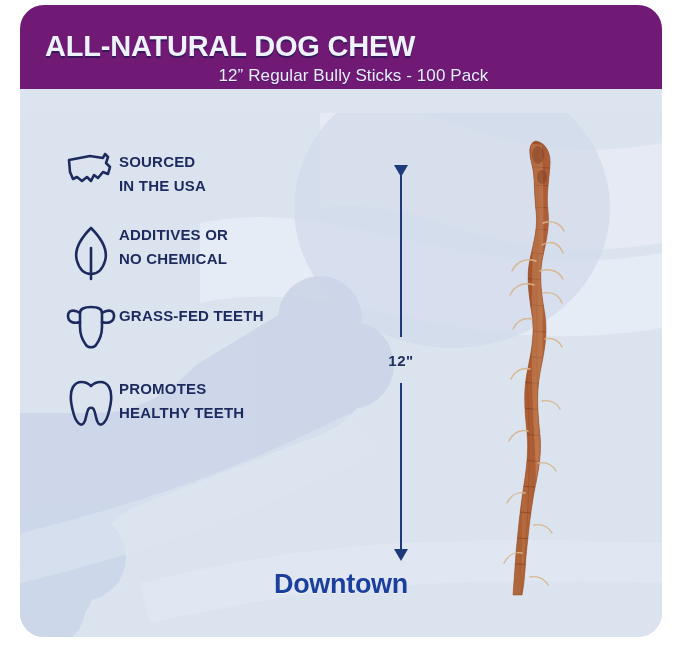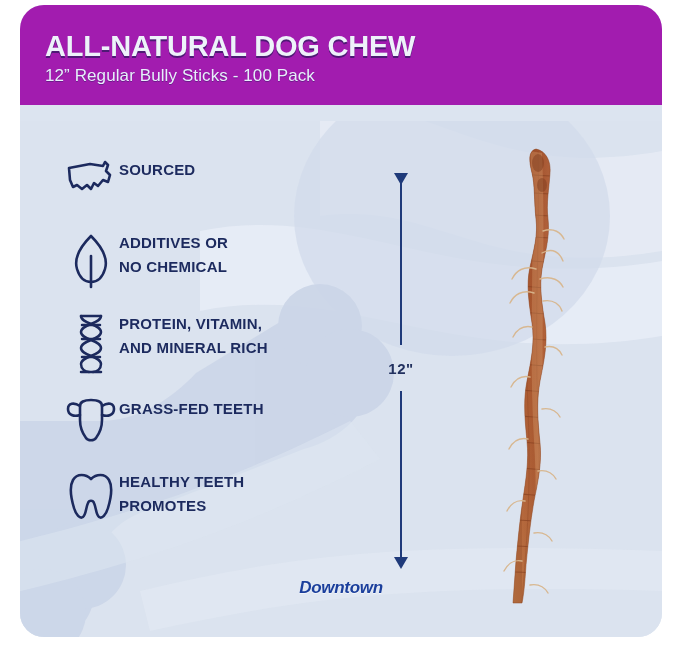--- a/index.html
+++ b/index.html
@@ -26,22 +26,22 @@
     overflow: hidden;
     background: #dce4f0;
   }
 
   
   #header {
     position: absolute;
     left: 0;
     top: 0;
     width: 100%;
-    height: 100px;
-    background: #a21caf;
+    height: 84px;
+    background: #701a75;
     box-sizing: border-box;
     padding: 26px 0 0 25px;
     z-index: 5;
   }
   #header-title {
     font-size: 29px;
     font-weight: bold;
     letter-spacing: -0.2px;
     color: #eef2fa;
     text-shadow: 0 1.5px 0 rgba(10,25,70,.55);
@@ -49,27 +49,28 @@
     white-space: nowrap;
   }
   #header-subtitle {
     margin-top: 5px;
     font-size: 17px;
     font-weight: normal;
     color: #e8eefb;
     letter-spacing: 0.1px;
     text-shadow: 0 1px 0 rgba(10,25,70,.35);
     white-space: nowrap;
+    text-align: center;
   }
 
   
   #body-area {
     position: absolute;
     left: 0;
-    top: 116px;
+    top: 108px;
     width: 642px;
     height: 524px;
     background: #dbe3ef;
     overflow: hidden;
   }
   #watermarks {
     position: absolute;
     inset: 0;
     width: 100%;
     height: 100%;
@@ -142,23 +143,22 @@
   #logo {
     position: absolute;
     left: 0;
     top: 458px;
     width: 642px;
     text-align: center;
     z-index: 4;
     line-height: 1;
   }
   #logo-top {
-    font-size: 17px;
+    font-size: 27px;
     font-weight: bold;
-    font-style: italic;
     color: #1b3f9c;
     letter-spacing: -0.3px;
     text-shadow: 0 1px 0 rgba(255,255,255,.6);
   }
   #logo-bottom {
     margin-top: 4px;
     font-size: 19px;
     font-style: italic;
     color: #2352ba;
     letter-spacing: -0.1px;
@@ -221,54 +221,38 @@
 
       <div class="feature-row">
         <div class="feature-icon">
           <svg width="52" height="38" viewBox="0 0 52 38" fill="none" stroke="#1c2a5e" stroke-width="2.6" stroke-linejoin="round" stroke-linecap="round">
             <path d="M4 9 L25 5 L38 7 L40 3 L43 6 L41 12 L45 16 L43 23 L38 21
                      L33 27 L29 24 L26 30 L22 26 L17 30 L12 26 L8 28 L5 21 Z"></path>
           </svg>
         </div>
         <div class="feature-text">
           <span>SOURCED</span>
+          <span>IN THE USA</span>
         </div>
       </div>
 
       <div class="feature-row">
         <div class="feature-icon">
           <svg width="44" height="58" viewBox="0 0 44 58" fill="none" stroke="#1c2a5e" stroke-width="2.6" stroke-linejoin="round" stroke-linecap="round">
             <path d="M22 4 C34 16 39 27 36 37 C33 47 27 50 22 50
                      C17 50 11 47 8 37 C5 27 10 16 22 4 Z"></path>
             <line x1="22" y1="24" x2="22" y2="55"></line>
           </svg>
         </div>
         <div class="feature-text">
           <span>ADDITIVES OR</span>
           <span>NO CHEMICAL</span>
         </div>
       </div>
 
-      <div class="feature-row">
-        <div class="feature-icon">
-          <svg width="40" height="62" viewBox="0 0 40 62" fill="none" stroke="#1c2a5e" stroke-width="2.5" stroke-linejoin="round" stroke-linecap="round">
-            <path d="M10 3 L30 3"></path>
-            <path d="M10 59 L30 59"></path>
-            <path d="M10 3 C10 11 30 11 30 19 C30 27 10 27 10 35
-                     C10 43 30 43 30 51 C30 56 26 59 22 59"></path>
-            <path d="M30 3 C30 11 10 11 10 19 C10 27 30 27 30 35
-                     C30 43 10 43 10 51 C10 56 14 59 18 59"></path>
-            <path d="M11 12 L29 12 M11 26 L29 26 M11 44 L29 44"></path>
-          </svg>
-        </div>
-        <div class="feature-text">
-          <span>PROTEIN, VITAMIN,</span>
-          <span>AND MINERAL RICH</span>
-        </div>
-      </div>
 
       <div class="feature-row">
         <div class="feature-icon">
           <svg width="52" height="46" viewBox="0 0 52 46" fill="none" stroke="#1c2a5e" stroke-width="2.6" stroke-linejoin="round" stroke-linecap="round">
             <path d="M15 8 C9 4 3 5 3 11 C3 17 9 19 15 17"></path>
             <path d="M37 8 C43 4 49 5 49 11 C49 17 43 19 37 17"></path>
             <path d="M15 8 C15 4 19 2 26 2 C33 2 37 4 37 8
                      L37 22 C37 30 34 36 31 40 C29 43 23 43 21 40
                      C18 36 15 30 15 22 Z"></path>
           </svg>
@@ -282,22 +266,22 @@
         <div class="feature-icon">
           <svg width="46" height="50" viewBox="0 0 46 50" fill="none" stroke="#1c2a5e" stroke-width="2.6" stroke-linejoin="round" stroke-linecap="round">
             <path d="M23 8 C18 3 9 2 5 9 C1 16 3 27 6 37
                      C8 44 12 48 15 46 C18 44 18 36 20 32
                      C21 29 25 29 26 32 C28 36 28 44 31 46
                      C34 48 38 44 40 37 C43 27 45 16 41 9
                      C37 2 28 3 23 8 Z"></path>
           </svg>
         </div>
         <div class="feature-text">
+          <span>PROMOTES</span>
           <span>HEALTHY TEETH</span>
-          <span>PROMOTES</span>
         </div>
       </div>
 
     </div>
 
     <div id="measure">
       <svg width="42" height="400" viewBox="0 0 42 400">
 
         <polygon points="21,4 14,-3 28,-3" fill="#1f3a7a"></polygon>
         <polygon points="21,12 14,0 28,0" fill="#1f3a7a"></polygon>

